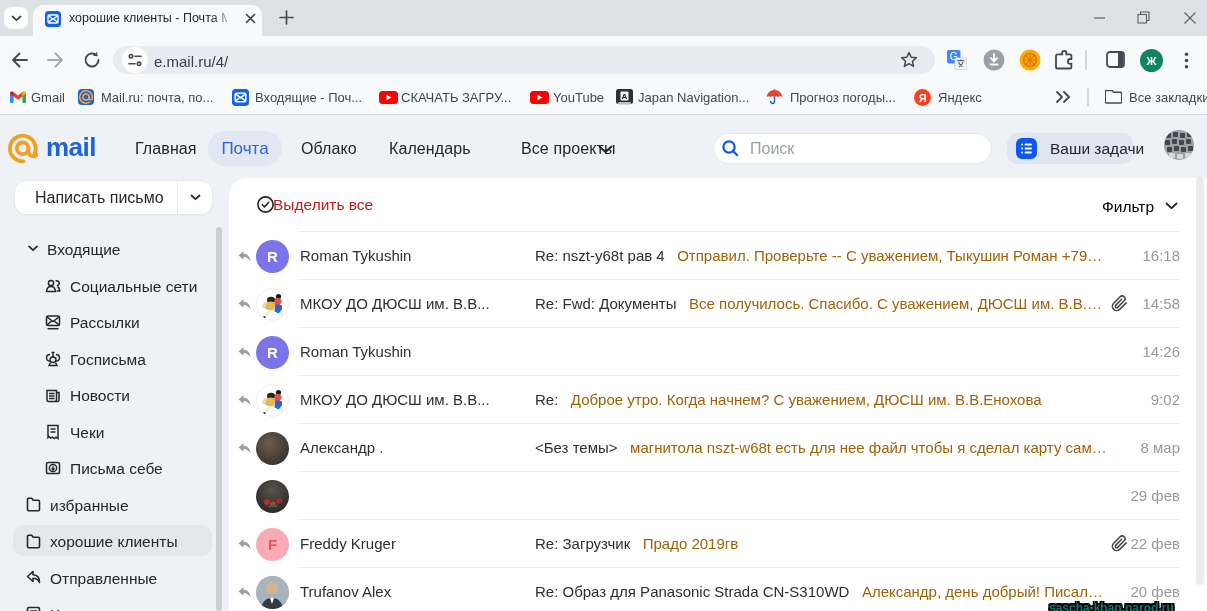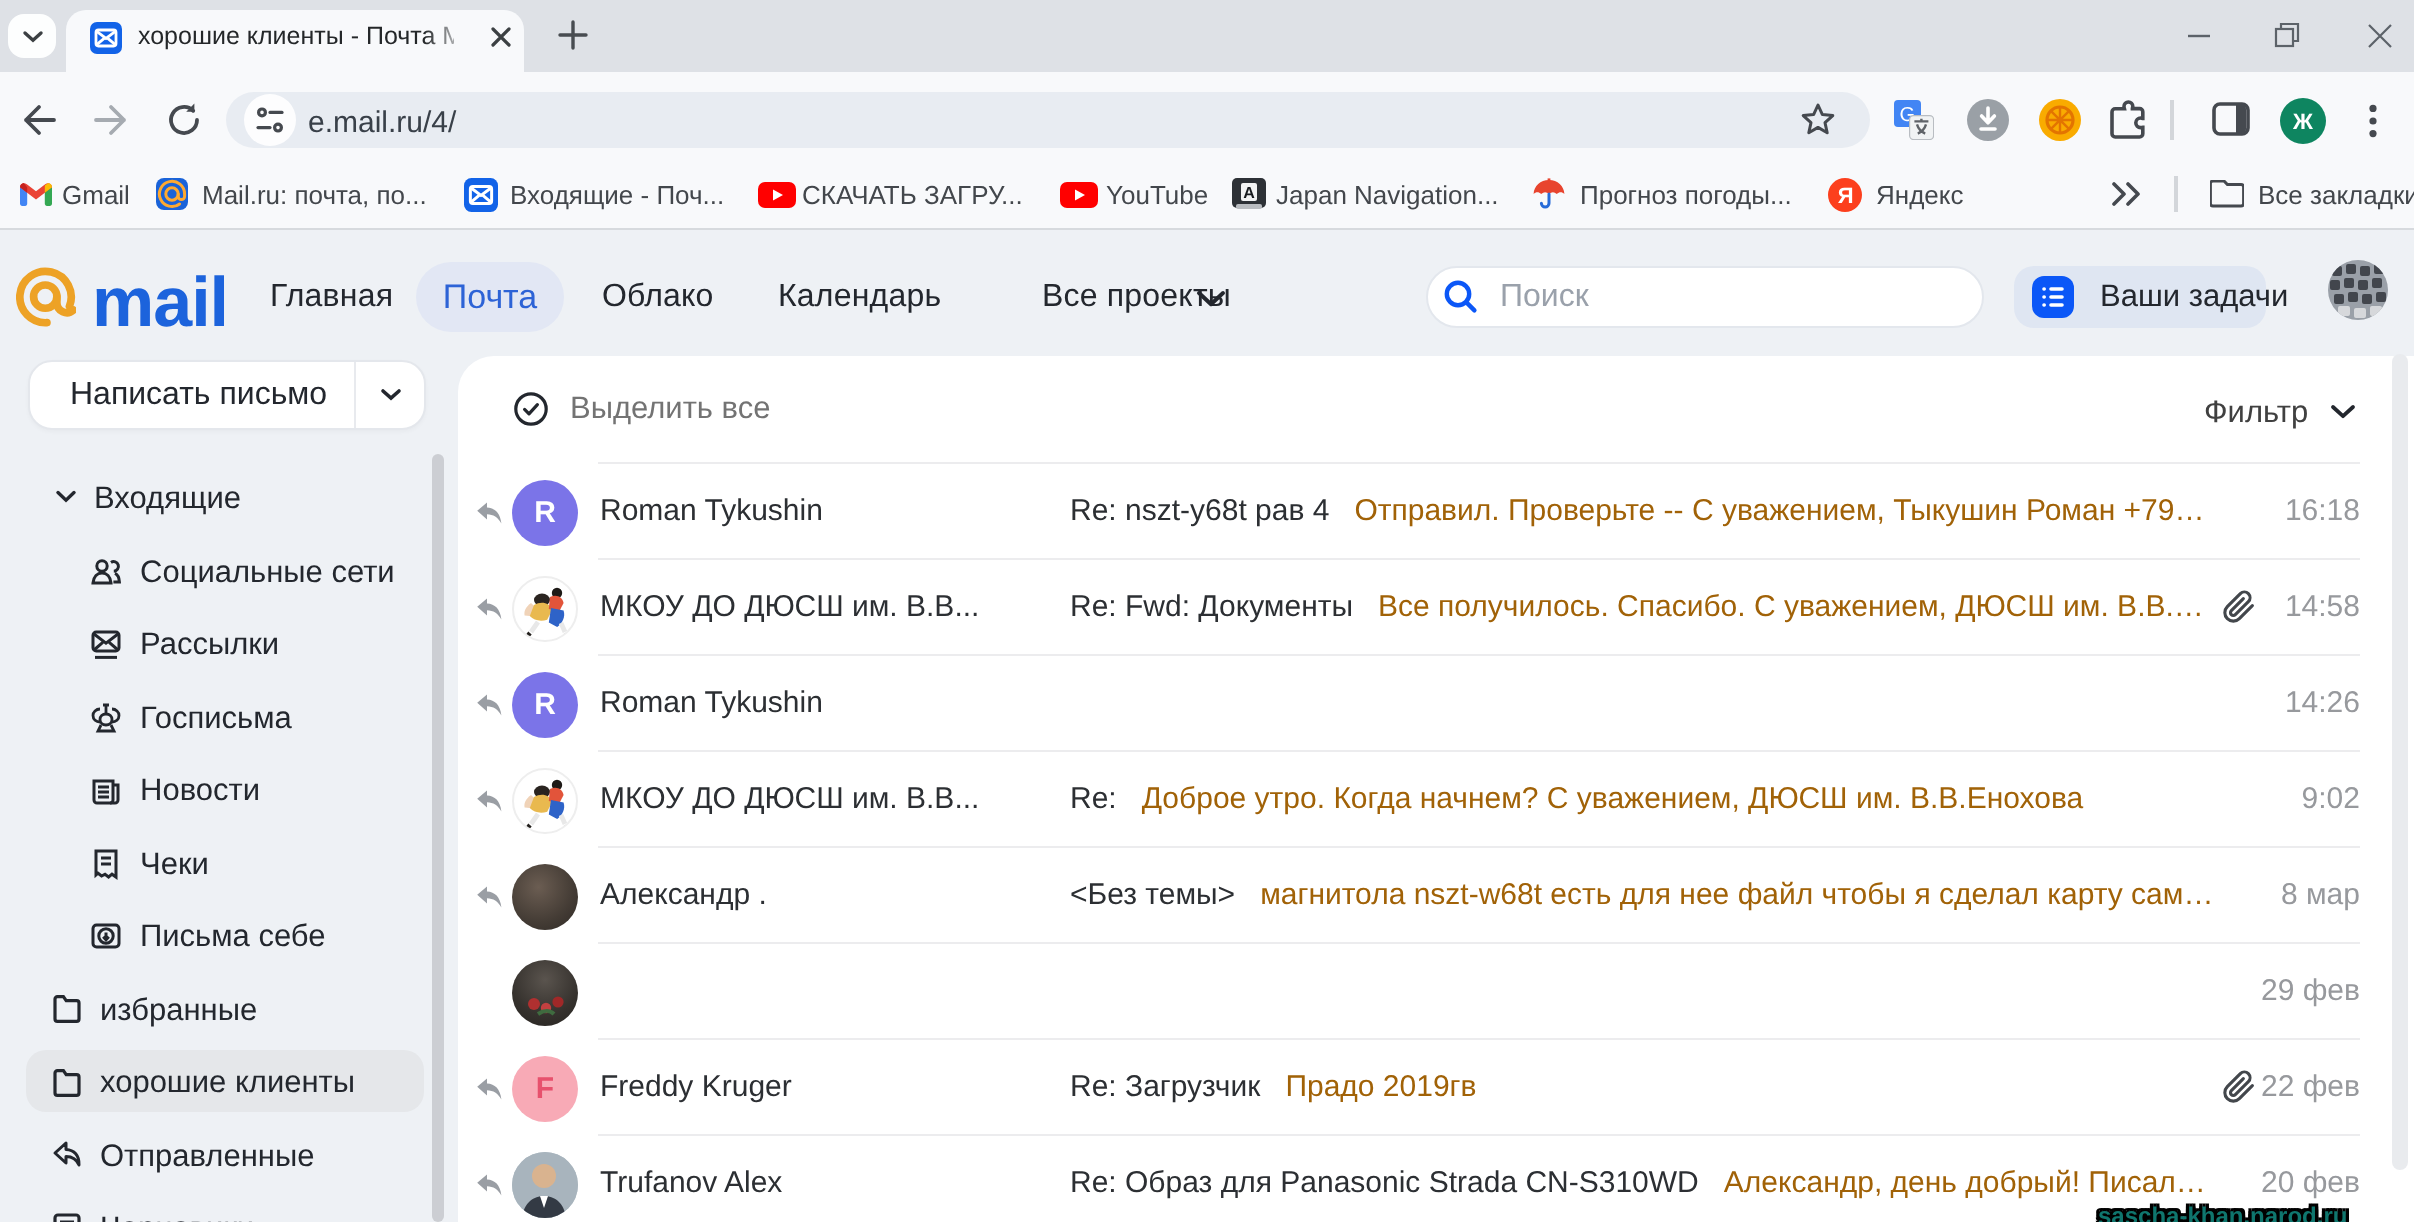--- a/index.html
+++ b/index.html
@@ -24,22 +24,22 @@
 #tasks{left:1007px;top:133px;width:126px;height:31px;background:#dfe6f2;border-radius:10px}
 #tasktxt{left:1050px;top:140px;font-size:15.5px;color:#23272e}
 #hava{left:1164px;top:130px;width:30px;height:30px;border-radius:50%;overflow:hidden}
 
 #compose{left:14px;top:180px;width:199px;height:35px;background:#fff;border:1px solid #e4e7ec;border-radius:12px;box-shadow:0 1px 2px rgba(0,0,0,.03)}
 .sbi{position:absolute;font-size:15.5px;color:#23272e;white-space:nowrap}
 #selpill{left:13px;top:525px;width:199px;height:31px;background:#e5e7ea;border-radius:10px}
 #sscroll{left:215.5px;top:227px;width:6px;height:384px;background:#ccced3;border-radius:3px}
 
 #panel{left:229px;top:178px;width:978px;height:433px;background:#fff;border-radius:18px 0 0 0}
-#selall{left:285px;top:196px;font-size:15.5px;font-weight:500;color:#737373}
-#filter{left:1102px;top:198px;font-size:15.5px;font-weight:500;color:#404040}
+#selall{left:273px;top:196px;font-size:15.5px;font-weight:500;color:#b91c1c}
+#filter{left:1102px;top:198px;font-size:15.5px;font-weight:500;color:#000000}
 .div{position:absolute;left:299px;width:881px;height:1px;background:#ececee}
 .ava{position:absolute;left:256px;top:7.5px;width:33px;height:33px;border-radius:50%;overflow:hidden}
 .nm{position:absolute;left:300px;top:15px;width:210px;font-size:15px;color:#2c2f33;white-space:nowrap;overflow:hidden}
 .sj{position:absolute;left:535px;top:15px;width:570px;font-size:15px;color:#2c2f33;white-space:nowrap;overflow:hidden}
 .pv{color:#a16207}
 .tm{position:absolute;right:27px;top:15px;font-size:15px;color:#97999d;text-align:right}
 .rar{position:absolute;left:238px;top:19px}
 .clip{position:absolute;left:1111px;top:15px}
 #cscroll{left:1196px;top:177px;width:8px;height:408px;background:#e9ebee;border-radius:4px}
 #wm{left:1049px;top:601px;font-size:12px;white-space:nowrap;font-weight:bold;color:#0f766e;letter-spacing:0;
@@ -197,21 +197,21 @@
       <path d="M1.5 13h14a1.3 1.3 0 0 0 1.3-1.3V3.6a1.3 1.3 0 0 0-1.3-1.3H8.7L7 .5H1.5A1.3 1.3 0 0 0 .2 1.8v9.9A1.3 1.3 0 0 0 1.5 13z" fill="none" stroke="#45494f" stroke-width="1.5"></path>
     </svg>
 
 <svg class="abs" style="left:8px;top:133px" width="30" height="31" viewBox="0 0 32 33">
       <g fill="none" stroke="#eda226" stroke-width="4.1" stroke-linecap="round">
         <circle cx="15.6" cy="16.3" r="6.2"></circle>
         <path d="M28.5 21.5 A13.7 13.7 0 1 0 16.5 30.2"></path>
         <path d="M21.8 16.3v3.2a5.3 5.3 0 0 0 8.8 4"></path>
       </g>
     </svg>
-<div class="abs" style="left:46px;top:132px;font-size:35px;font-weight:bold;color:#1c63dc;letter-spacing:-.5px">mail</div>
+<div class="abs" style="left:46px;top:132px;font-size:26px;font-weight:bold;color:#1c63dc;letter-spacing:-.5px">mail</div>
 <div class="abs nav" style="left:135px">Главная</div>
 <div class="abs" id="pochta">Почта</div>
 <div class="abs nav" style="left:301px">Облако</div>
 <div class="abs nav" style="left:389px">Календарь</div>
 <div class="abs nav" style="left:521px">Все проекты</div>
 <svg class="abs" style="left:598px;top:145px" width="15" height="9" viewBox="0 0 15 9">
       <path d="M1.5 1.5l6 5.6 6-5.6" fill="none" stroke="#23272e" stroke-width="2" stroke-linecap="round" stroke-linejoin="round"></path>
     </svg>
 <div class="abs" id="search"></div>
 <svg class="abs" style="left:722px;top:140px" width="17" height="17" viewBox="0 0 17 17">

